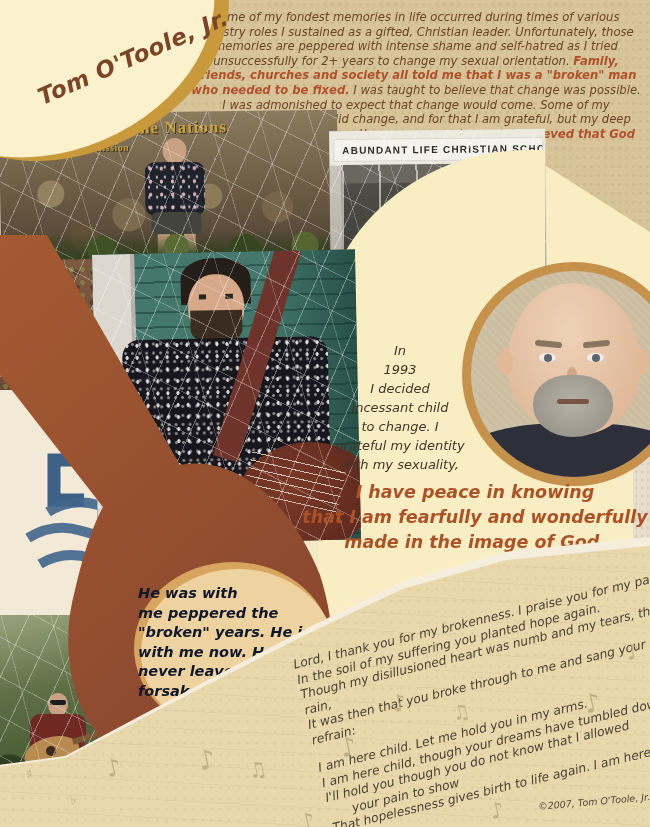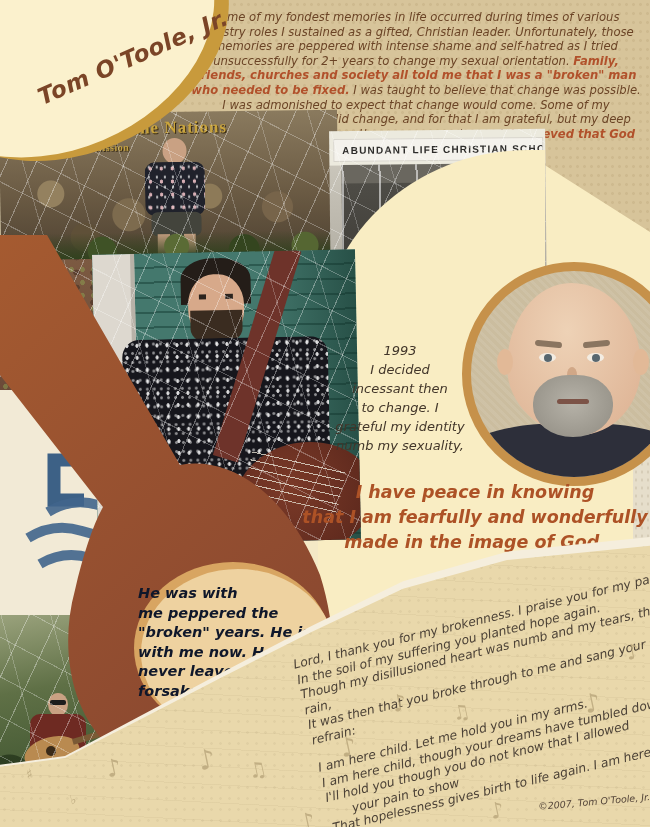--- a/index.html
+++ b/index.html
@@ -404,26 +404,27 @@
   <div class="abs soundhole-text">
       <div>He was with</div>
       <div>me peppered the</div>
       <div>"broken" years. He is</div>
       <div>with me now. He will</div>
       <div>never leave me or</div>
       <div>forsake me.</div>
     </div>
 
   <div class="abs story">
+      <div>In</div>
       <div>1993</div>
       <div>I decided</div>
-      <div>incessant then</div>
+      <div>incessant child</div>
       <div>to change. I</div>
       <div>grateful my identity</div>
-      <div>numb my sexuality,</div>
+      <div>with my sexuality,</div>
     </div>
   <div class="abs peace">
       <div>I have peace in knowing</div>
       <div>that I am fearfully and wonderfully</div>
       <div>made in the image of God.</div>
     </div>
 
   <div class="abs torn-edge"></div>
   <div class="abs torn"></div>
   <div class="abs poem">

